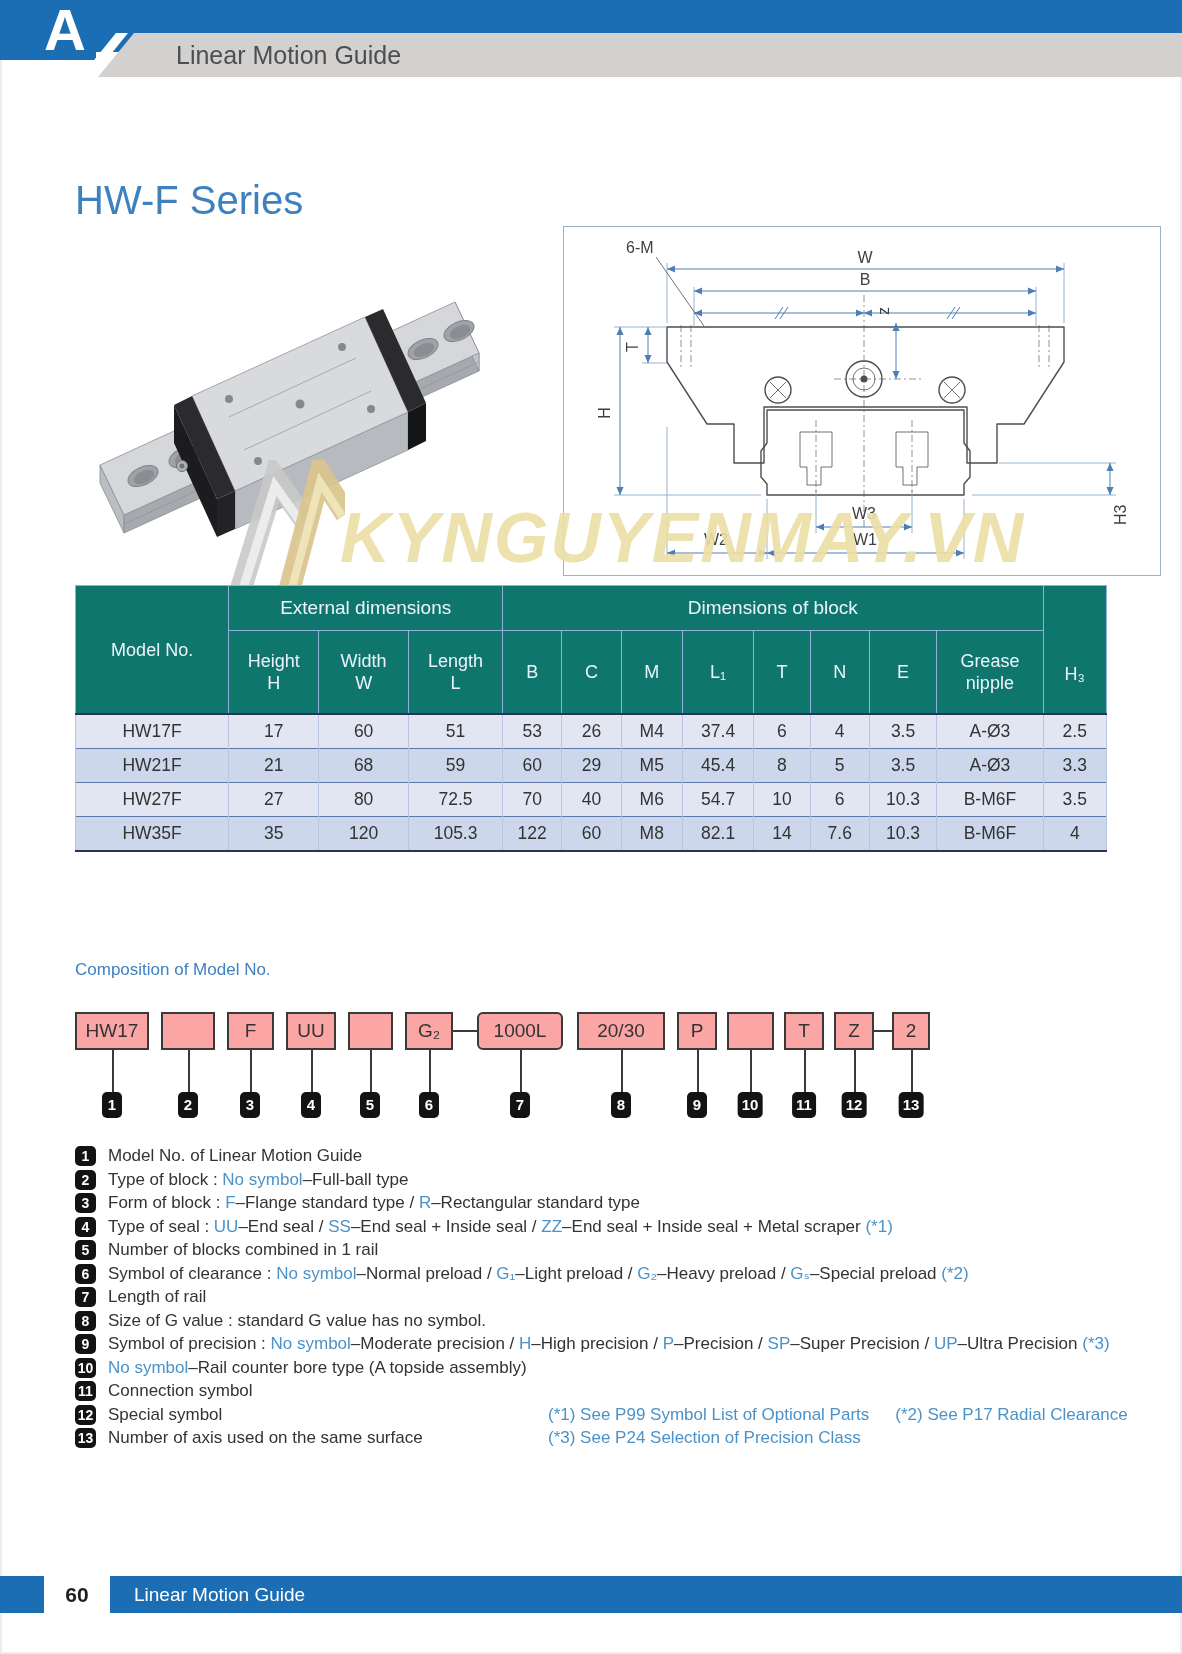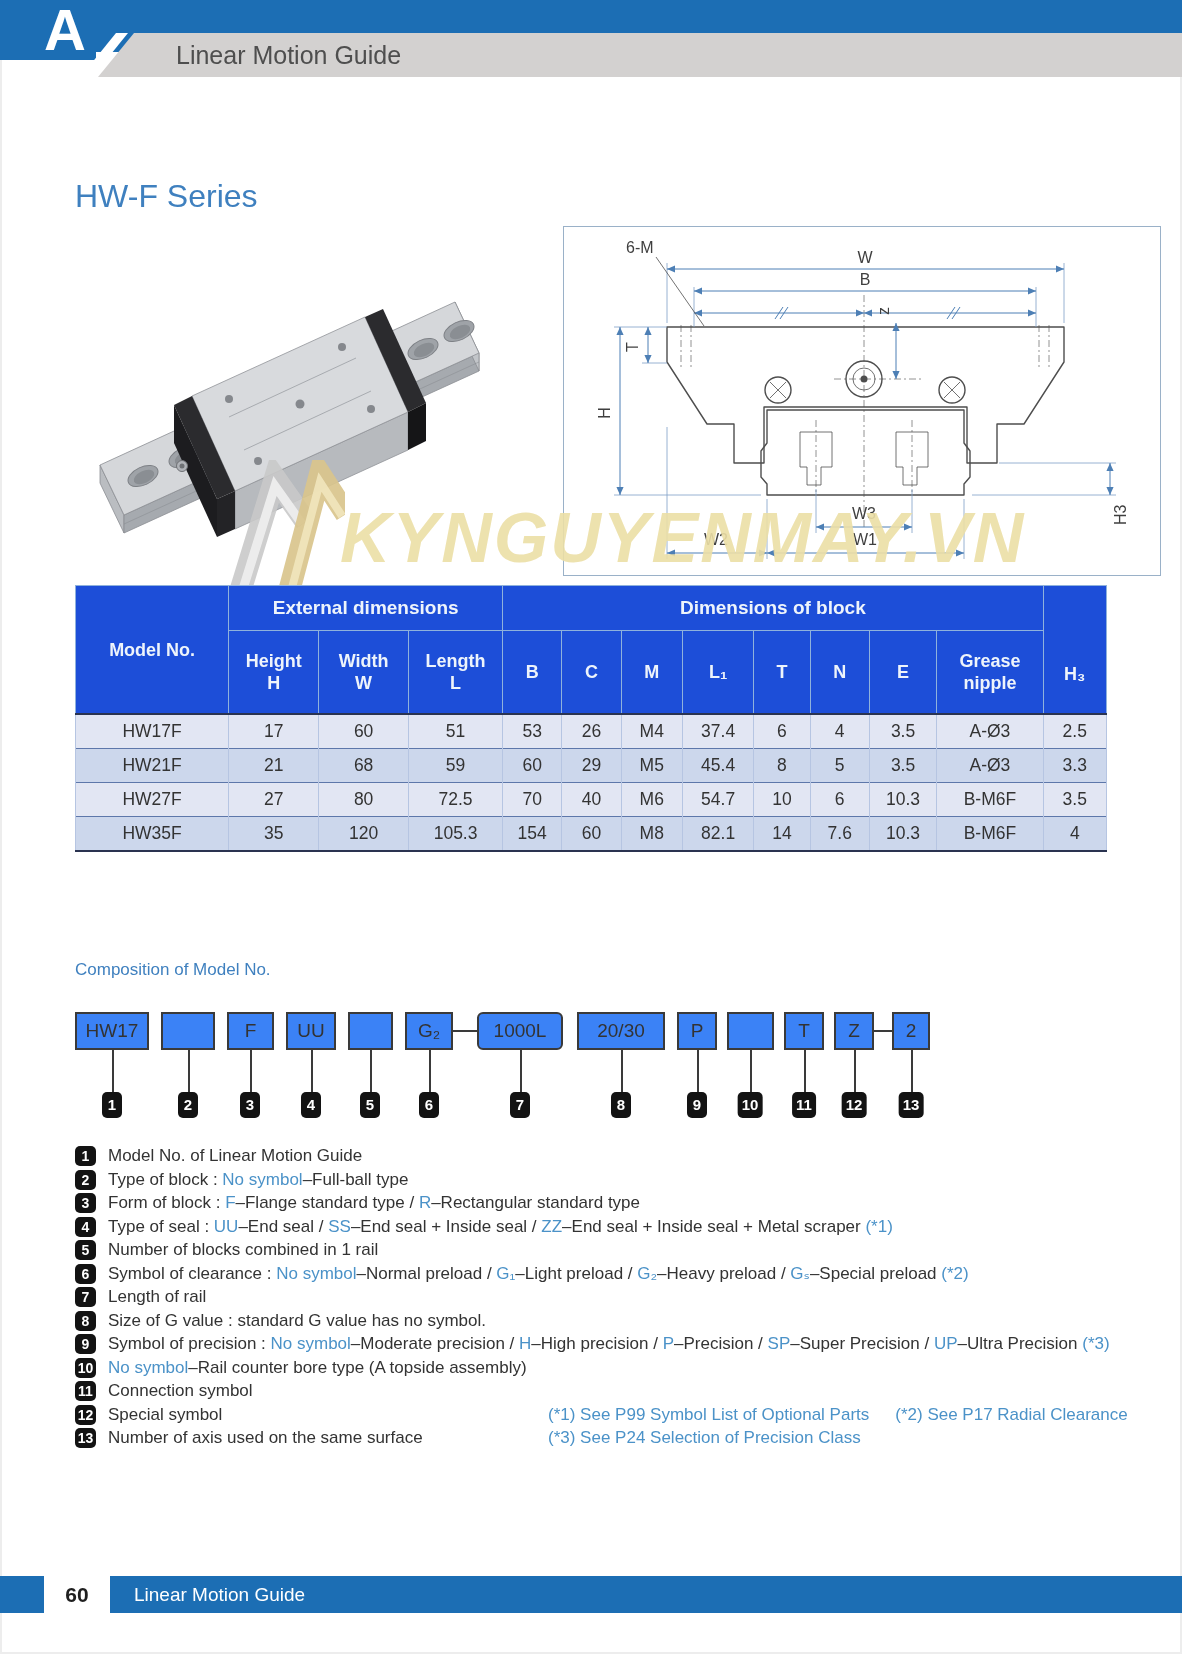--- a/index.html
+++ b/index.html
@@ -7,43 +7,43 @@
         font-family:"Liberation Sans","DejaVu Sans",sans-serif;box-shadow:inset 0 0 0 2px #ededed;}
   
   .hdr-bar{position:absolute;top:0;left:0;width:100%;height:52px;background:#1c6eb4;}
   .hdr-letter-bg{position:absolute;top:0;left:0;width:96px;height:60px;background:#1c6eb4;}
   .hdr-letter{position:absolute;top:-2px;left:44px;color:#fff;font-size:58px;font-weight:bold;line-height:64px;}
   .hdr-gray{position:absolute;top:33px;left:98px;right:0;height:44px;background:#d3d1d0;
             clip-path:polygon(36px 0,100% 0,100% 100%,0 100%);}
   .hdr-gray-txt{margin-left:78px;line-height:44px;font-size:25px;color:#4e4e4e;}
   .hdr-gap{position:absolute;top:33px;left:116px;width:12px;height:44px;background:#fff;
            transform:skewX(-39deg);transform-origin:top left;}
-  .series-title{position:absolute;left:75px;top:178px;font-size:32px;color:#3f80bf;}
+  .series-title{position:absolute;left:75px;top:178px;font-size:40px;color:#3f80bf;}
   
   .draw-box{position:absolute;left:563px;top:226px;width:596px;height:348px;border:1px solid #9ab1c8;background:#fff;}
   .iso{position:absolute;left:82px;top:250px;}
   
   .watermark-text{position:absolute;left:340px;top:498px;font-size:70px;font-weight:bold;letter-spacing:2px;
                   color:#ecdfa6;opacity:.9;z-index:3;white-space:nowrap;font-style:italic;}
   .watermark-logo{position:absolute;left:220px;top:460px;z-index:3;}
   
   .tbl-wrap{position:absolute;left:75px;top:585px;z-index:4;}
   table.spec{border-collapse:collapse;table-layout:fixed;width:1032px;border-bottom:2px solid #2a3350;}
-  table.spec th{background:#1d4ed8;color:#eef4fb;font-weight:bold;border:1px solid #8fb2dc;}
+  table.spec th{background:#0f766e;color:#eef4fb;font-weight:normal;border:1px solid #8fb2dc;}
   .th-top{height:42px;font-size:19px;}
   .th-sub{height:80px;font-size:18px;line-height:22px;}
   .th-h3{vertical-align:bottom;padding-bottom:28px;font-size:18px;}
   table.spec td{height:31px;text-align:center;font-size:17.5px;color:#333;
                 border-left:1px solid #b6c5e2;border-right:1px solid #b6c5e2;}
   tr.r-light td{background:#e2e6f3;} tr.r-dark td{background:#ccd7ec;}
   table.spec tbody tr{border-top:1px solid #5d77aa;padding-left:22px;}
   table.spec tbody tr:first-child{border-top:2px solid #2a3350;}
   
   .comp-title{position:absolute;left:75px;top:960px;font-size:17px;color:#3f80bf;}
-  .mbox{position:absolute;top:1012px;height:38px;border:2px solid #3a3a3a;background:#3b82f6;text-align:center;
+  .mbox{position:absolute;top:1012px;height:38px;border:2px solid #3a3a3a;background:#fca5a5;text-align:center;
         line-height:34px;font-size:19px;color:#333;box-sizing:border-box;}
   .connector{position:absolute;top:1030px;height:2px;background:#3a3a3a;}
   .stem{position:absolute;top:1050px;width:2px;height:42px;background:#3a3a3a;}
   .nbadge{position:absolute;top:1092px;height:26px;min-width:20px;padding:0 4px;background:#131313;color:#fff;
           border-radius:5px;font-size:15px;font-weight:bold;text-align:center;line-height:26px;
           box-sizing:border-box;transform:translateX(-50%);}
   
   .legend{position:absolute;left:75px;top:1146px;width:1045px;z-index:2;}
   .lrow{display:flex;align-items:flex-start;margin-bottom:3.5px;position:relative;}
   .lbadge{flex:0 0 auto;min-width:21px;height:20px;background:#131313;color:#fff;border-radius:5px;
@@ -296,21 +296,21 @@
           <td>6</td>
           <td>10.3</td>
           <td>B-M6F</td>
           <td>3.5</td>
         </tr>
         <tr class="r-dark">
           <td>HW35F</td>
           <td>35</td>
           <td>120</td>
           <td>105.3</td>
-          <td>154</td>
+          <td>122</td>
           <td>60</td>
           <td>M8</td>
           <td>82.1</td>
           <td>14</td>
           <td>7.6</td>
           <td>10.3</td>
           <td>B-M6F</td>
           <td>4</td>
         </tr>
       </tbody>

